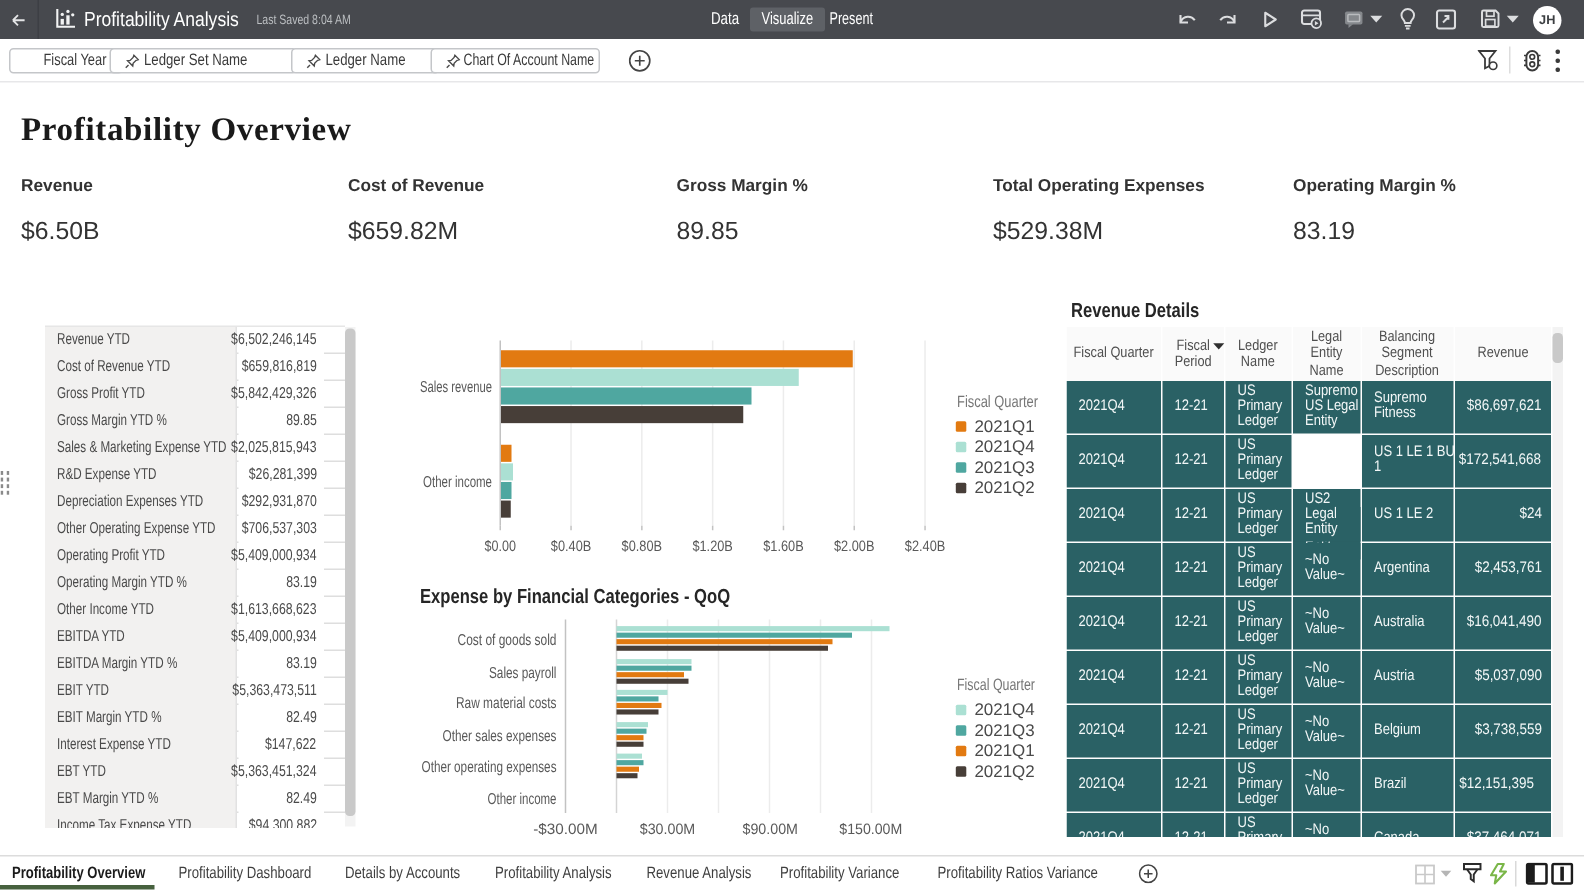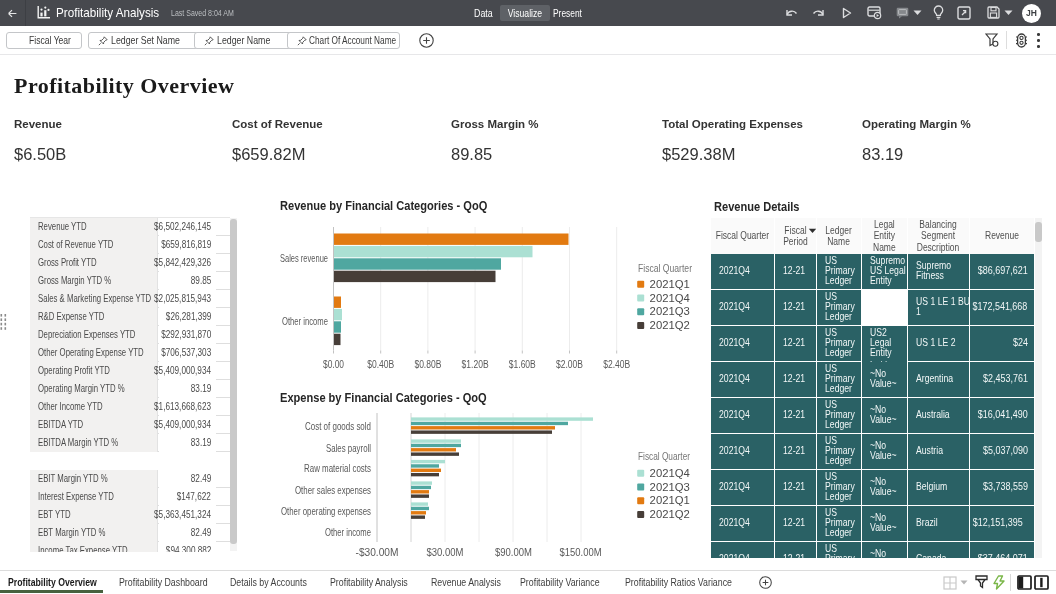--- a/index.html
+++ b/index.html
@@ -124,21 +124,21 @@
       <path d="M0.5 0.5 L4.5 5 L8.5 0.5 Z" fill="#dcdddf"></path>
     </svg>
 
     <div class="abs" style="left:1022px;top:3.5px;width:19px;height:19px;border-radius:50%;background:#fff;color:#3c3f42;font-size:8.5px;font-weight:bold;text-align:center;line-height:19px;">JH</div>
   </div>
 
   <div id="fbar">
     <div class="chip" style="left:6px; width:76px;">
         <span style="left:22px;transform:scaleX(0.78)">Fiscal Year</span>
       </div>
-    <div class="chip" style="left:88px; width:125px;">
+    <div class="chip" style="left:73px; width:125px;">
         <svg width="10" height="10" viewBox="0 0 12 12">
           <path d="M7.5 1 L11 4.5 L9.3 5.1 L6.9 7.5 L6.6 9.6 L2.4 5.4 L4.5 5.1 L6.9 2.7 Z" fill="none" stroke="#4a4a4a" stroke-width="1.1"></path>
           <path d="M3.2 8.8 L1 11" stroke="#4a4a4a" stroke-width="1.1"></path>
         </svg>
         <span style="left:22px;transform:scaleX(0.8)">Ledger Set Name</span>
       </div>
     <div class="chip" style="left:194px; width:99px;">
         <svg width="10" height="10" viewBox="0 0 12 12">
           <path d="M7.5 1 L11 4.5 L9.3 5.1 L6.9 7.5 L6.6 9.6 L2.4 5.4 L4.5 5.1 L6.9 2.7 Z" fill="none" stroke="#4a4a4a" stroke-width="1.1"></path>
           <path d="M3.2 8.8 L1 11" stroke="#4a4a4a" stroke-width="1.1"></path>
@@ -272,20 +272,26 @@
         <div class="val">
           <span>$5,409,000,934</span>
         </div>
       </div>
       <div class="lrow" style="top:216px">
         <div class="lab"><span class="sx" style="transform:scaleX(0.74)">EBITDA Margin YTD %</span></div>
         <div class="val">
           <span>83.19</span>
         </div>
       </div>
+      <div class="lrow" style="top:234px">
+        <div class="lab"><span class="sx" style="transform:scaleX(0.74)">EBIT YTD</span></div>
+        <div class="val">
+          <span>$5,363,473,511</span>
+        </div>
+      </div>
       <div class="lrow" style="top:252px">
         <div class="lab"><span class="sx" style="transform:scaleX(0.74)">EBIT Margin YTD %</span></div>
         <div class="val">
           <span>82.49</span>
         </div>
       </div>
       <div class="lrow" style="top:270px">
         <div class="lab"><span class="sx" style="transform:scaleX(0.74)">Interest Expense YTD</span></div>
         <div class="val">
           <span>$147,622</span>
@@ -307,21 +313,20 @@
         <div class="lab"><span class="sx" style="transform:scaleX(0.74)">Income Tax Expense YTD</span></div>
         <div class="val">
           <span>$94,300,882</span>
         </div>
       </div>
     </div>
   <div class="abs" style="left:30px;top:217px;width:200px;height:1px;background:#e6e6e6;"></div>
   <div class="vscroll" style="left:230px;top:218px;height:333px;"></div>
   <div class="vthumb" style="left:230px;top:219px;height:325px;"></div>
 
-  <div class="viztitle" style="left:280px;top:198px;"><span class="sx" style="transform:scaleX(0.82)">Revenue by Financial Categories - QoQ</span></div>
   <svg id="chart1" class="abs" style="left:240px;top:190px;" width="470" height="190" viewBox="0 0 470 190">
       <line x1="93.5" y1="37" x2="93.5" y2="160.5" stroke="#c2c2c2" stroke-width="1"></line>
       <line x1="93.5" y1="160.5" x2="93.5" y2="163.5" stroke="#c2c2c2" stroke-width="1"></line>
       <line x1="140.7" y1="37" x2="140.7" y2="160.5" stroke="#ececec" stroke-width="1"></line>
       <line x1="140.7" y1="160.5" x2="140.7" y2="163.5" stroke="#c2c2c2" stroke-width="1"></line>
       <line x1="187.9" y1="37" x2="187.9" y2="160.5" stroke="#ececec" stroke-width="1"></line>
       <line x1="187.9" y1="160.5" x2="187.9" y2="163.5" stroke="#c2c2c2" stroke-width="1"></line>
       <line x1="235.10000000000002" y1="37" x2="235.10000000000002" y2="160.5" stroke="#ececec" stroke-width="1"></line>
       <line x1="235.10000000000002" y1="160.5" x2="235.10000000000002" y2="163.5" stroke="#c2c2c2" stroke-width="1"></line>
       <line x1="282.3" y1="37" x2="282.3" y2="160.5" stroke="#ececec" stroke-width="1"></line>

